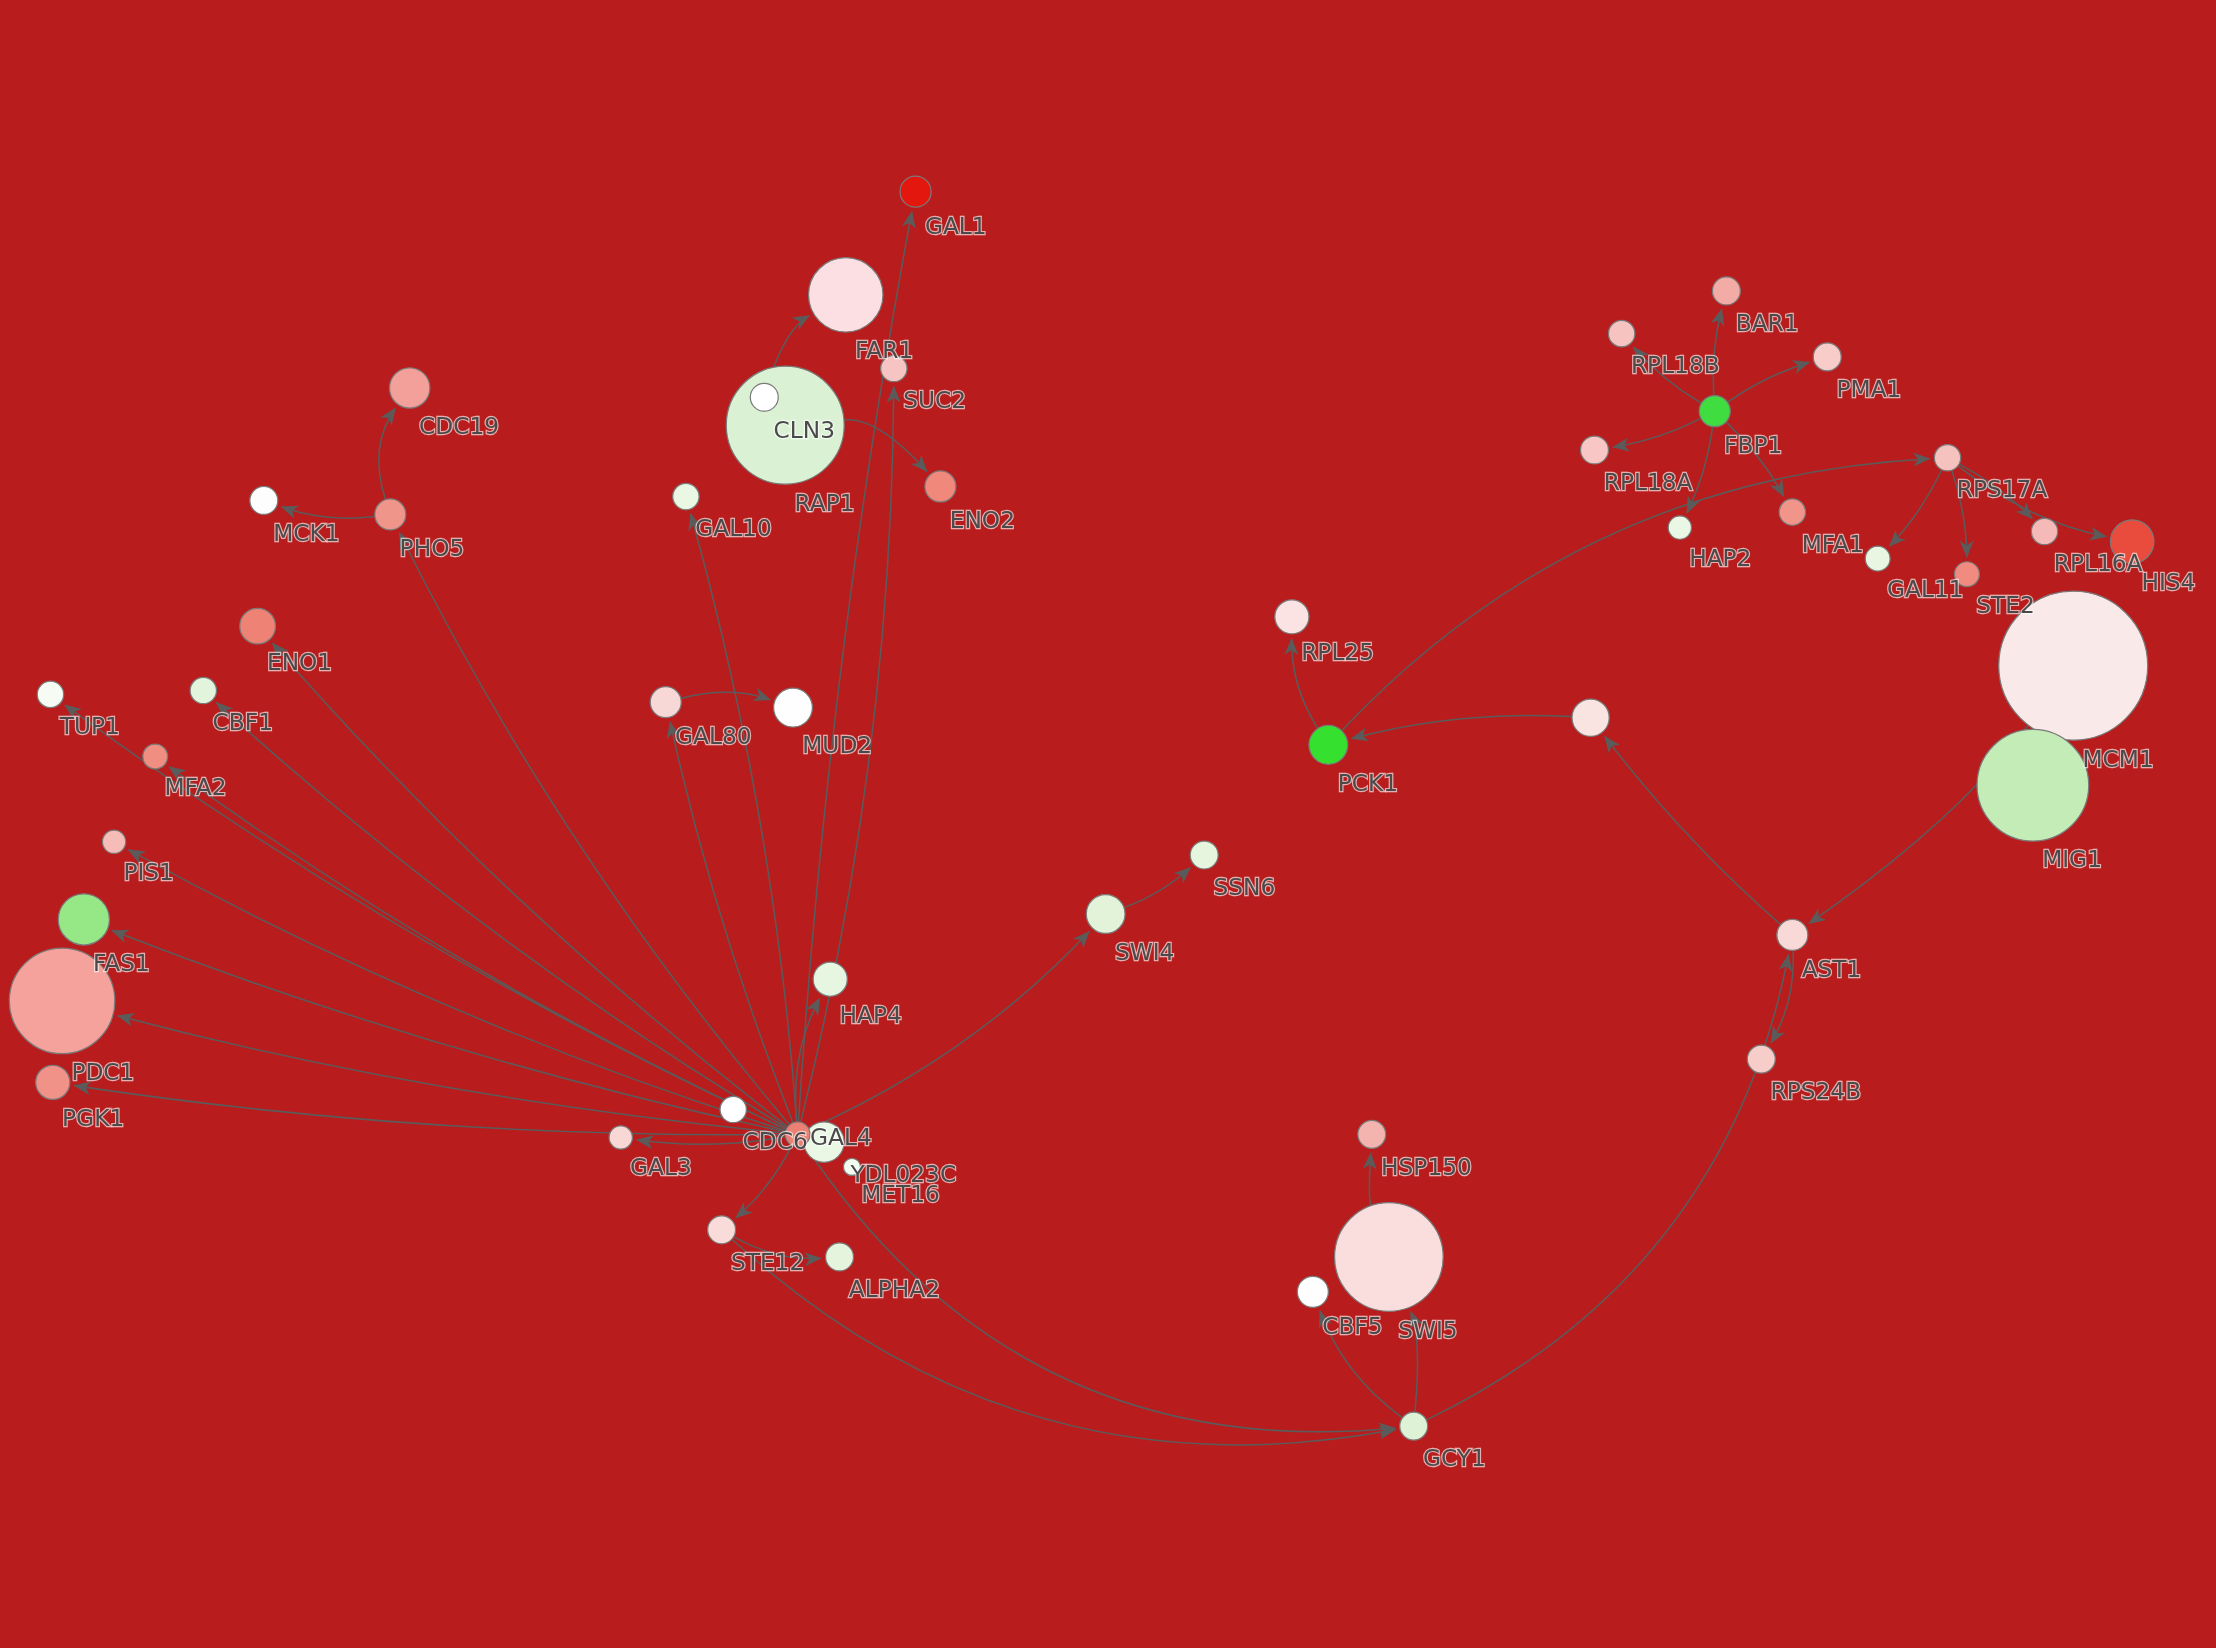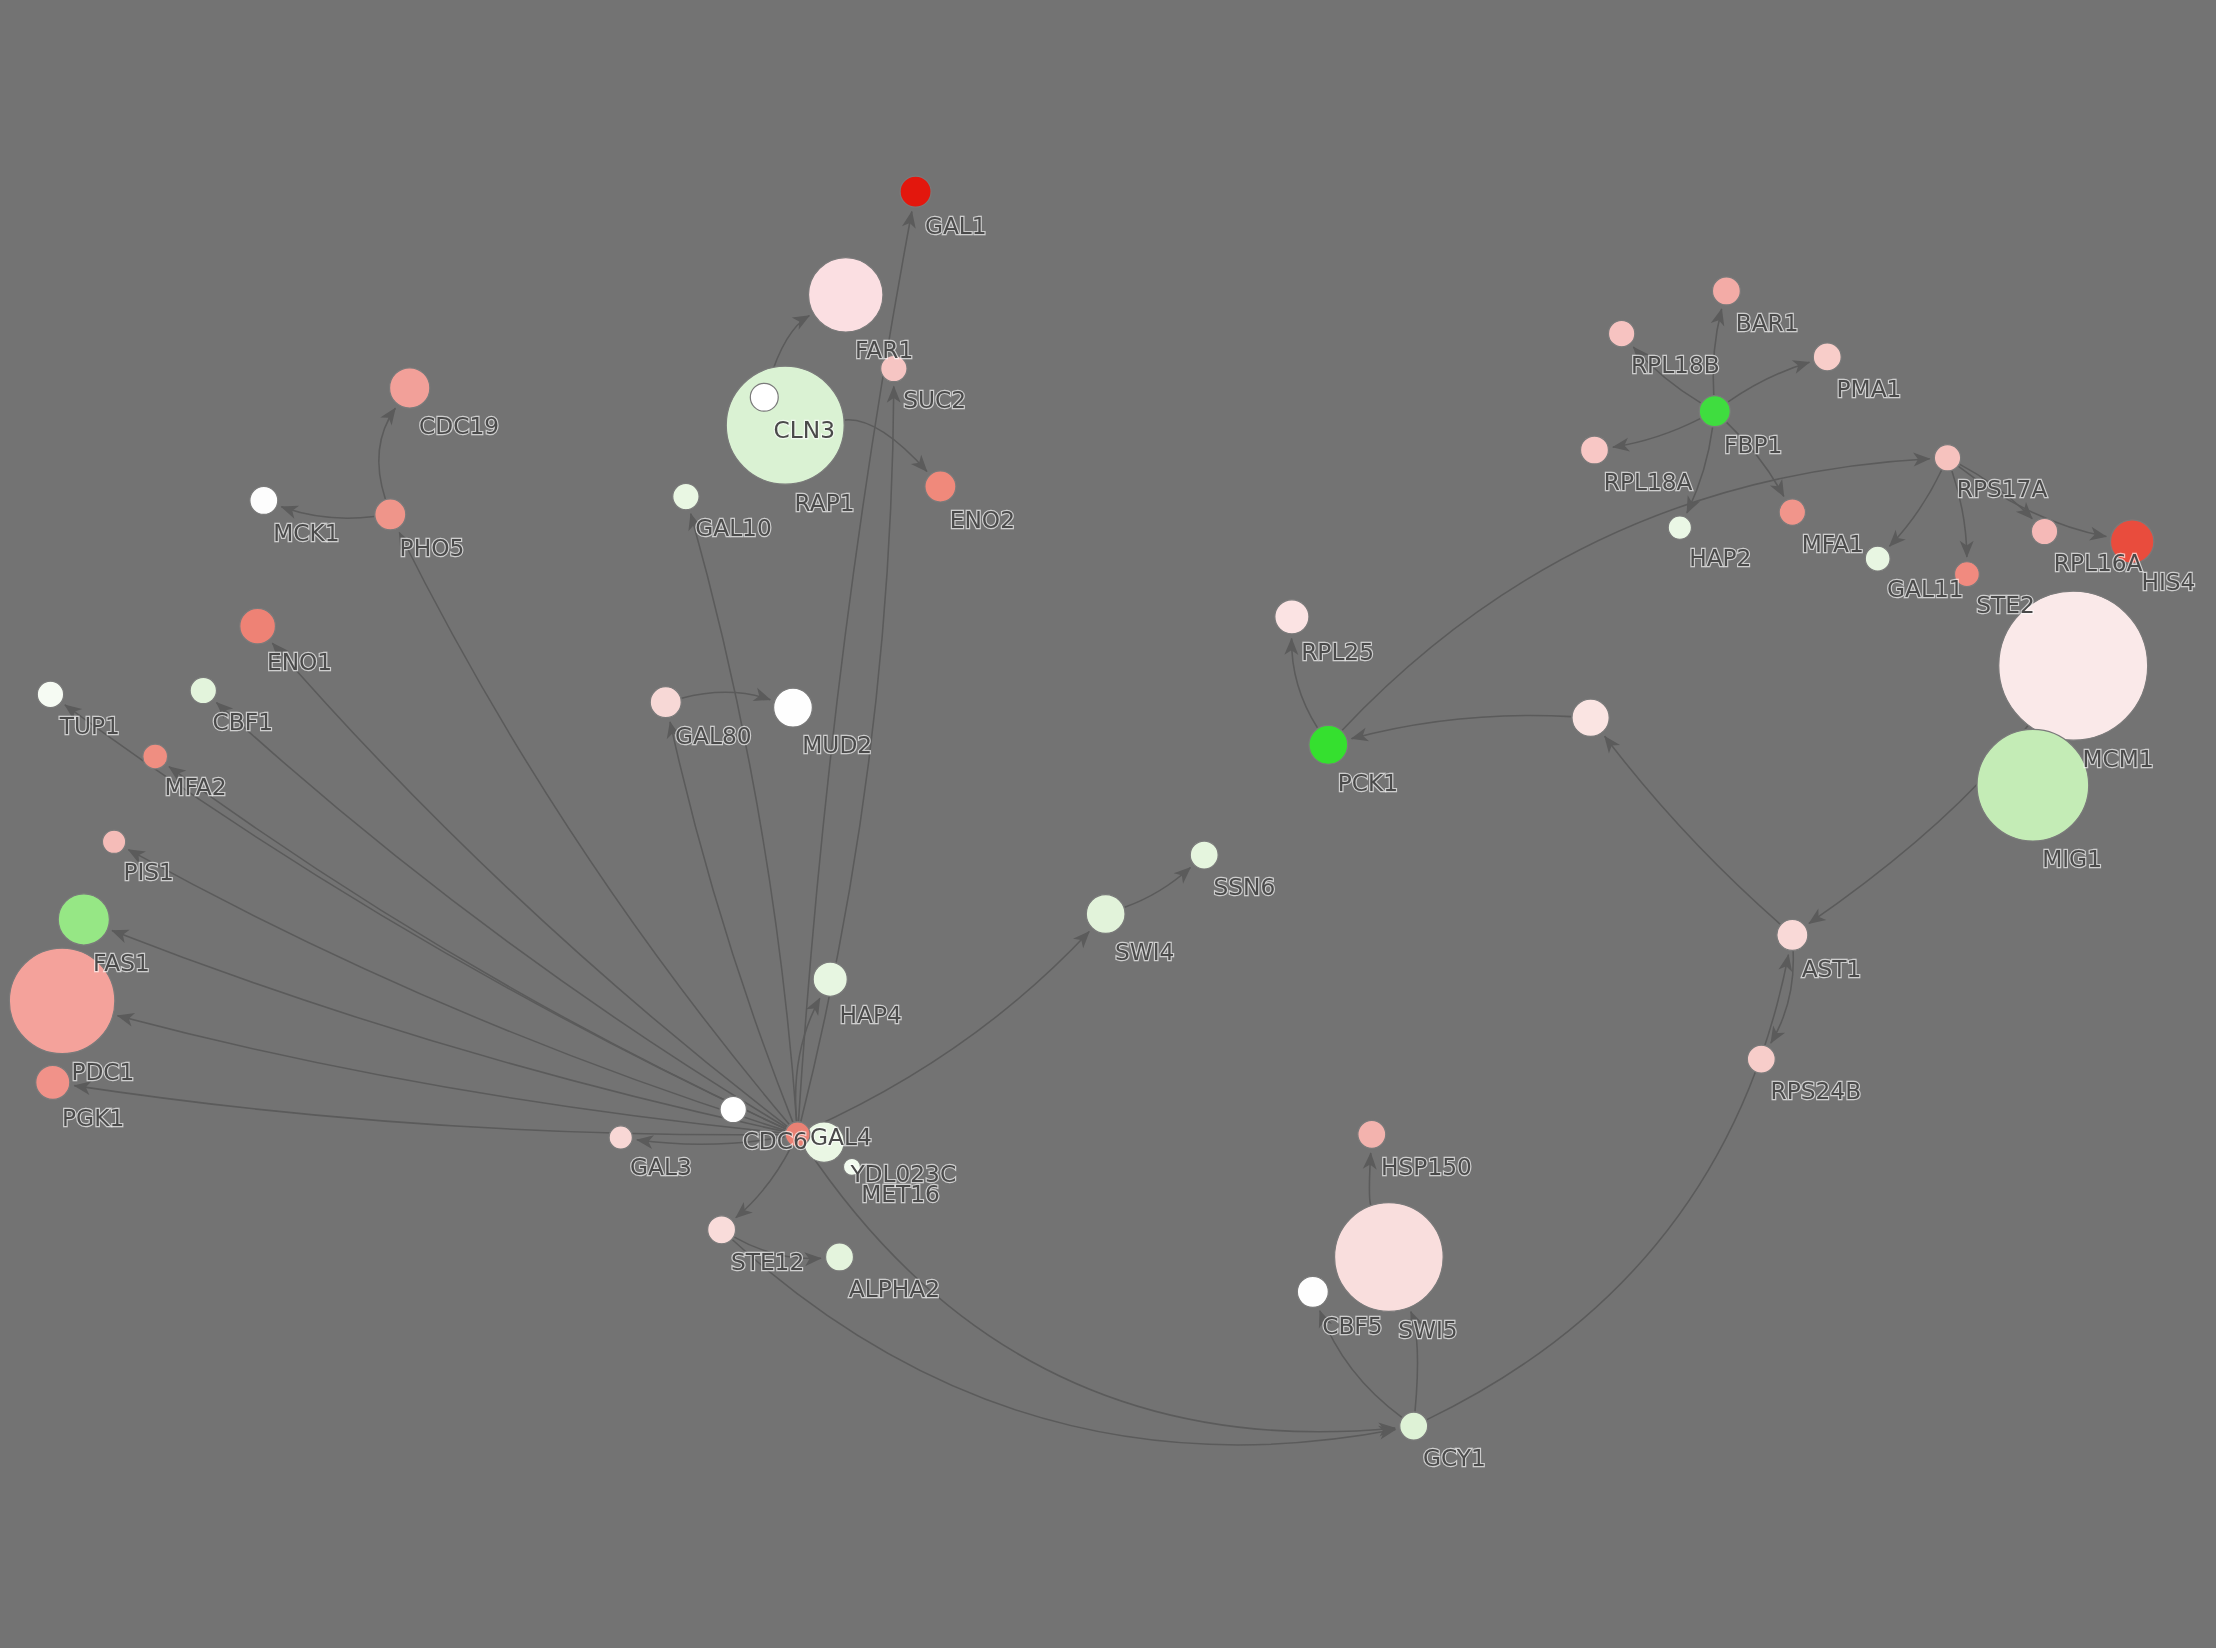--- a/index.html
+++ b/index.html
@@ -4,21 +4,21 @@
 <style>
   html, body {
     margin: 0;
     padding: 0;
     background: #ffffff;
   }
   .stage {
     position: relative;
     width: 2216px;
     height: 1648px;
-    background: #737373;
+    background: #b91c1c;
     overflow: hidden;
   }
   svg {
     display: block;
     width: 100%;
     height: 100%;
   }
   .node-label {
     font-family: "DejaVu Sans", "Liberation Sans", sans-serif;
     font-size: 30px;

